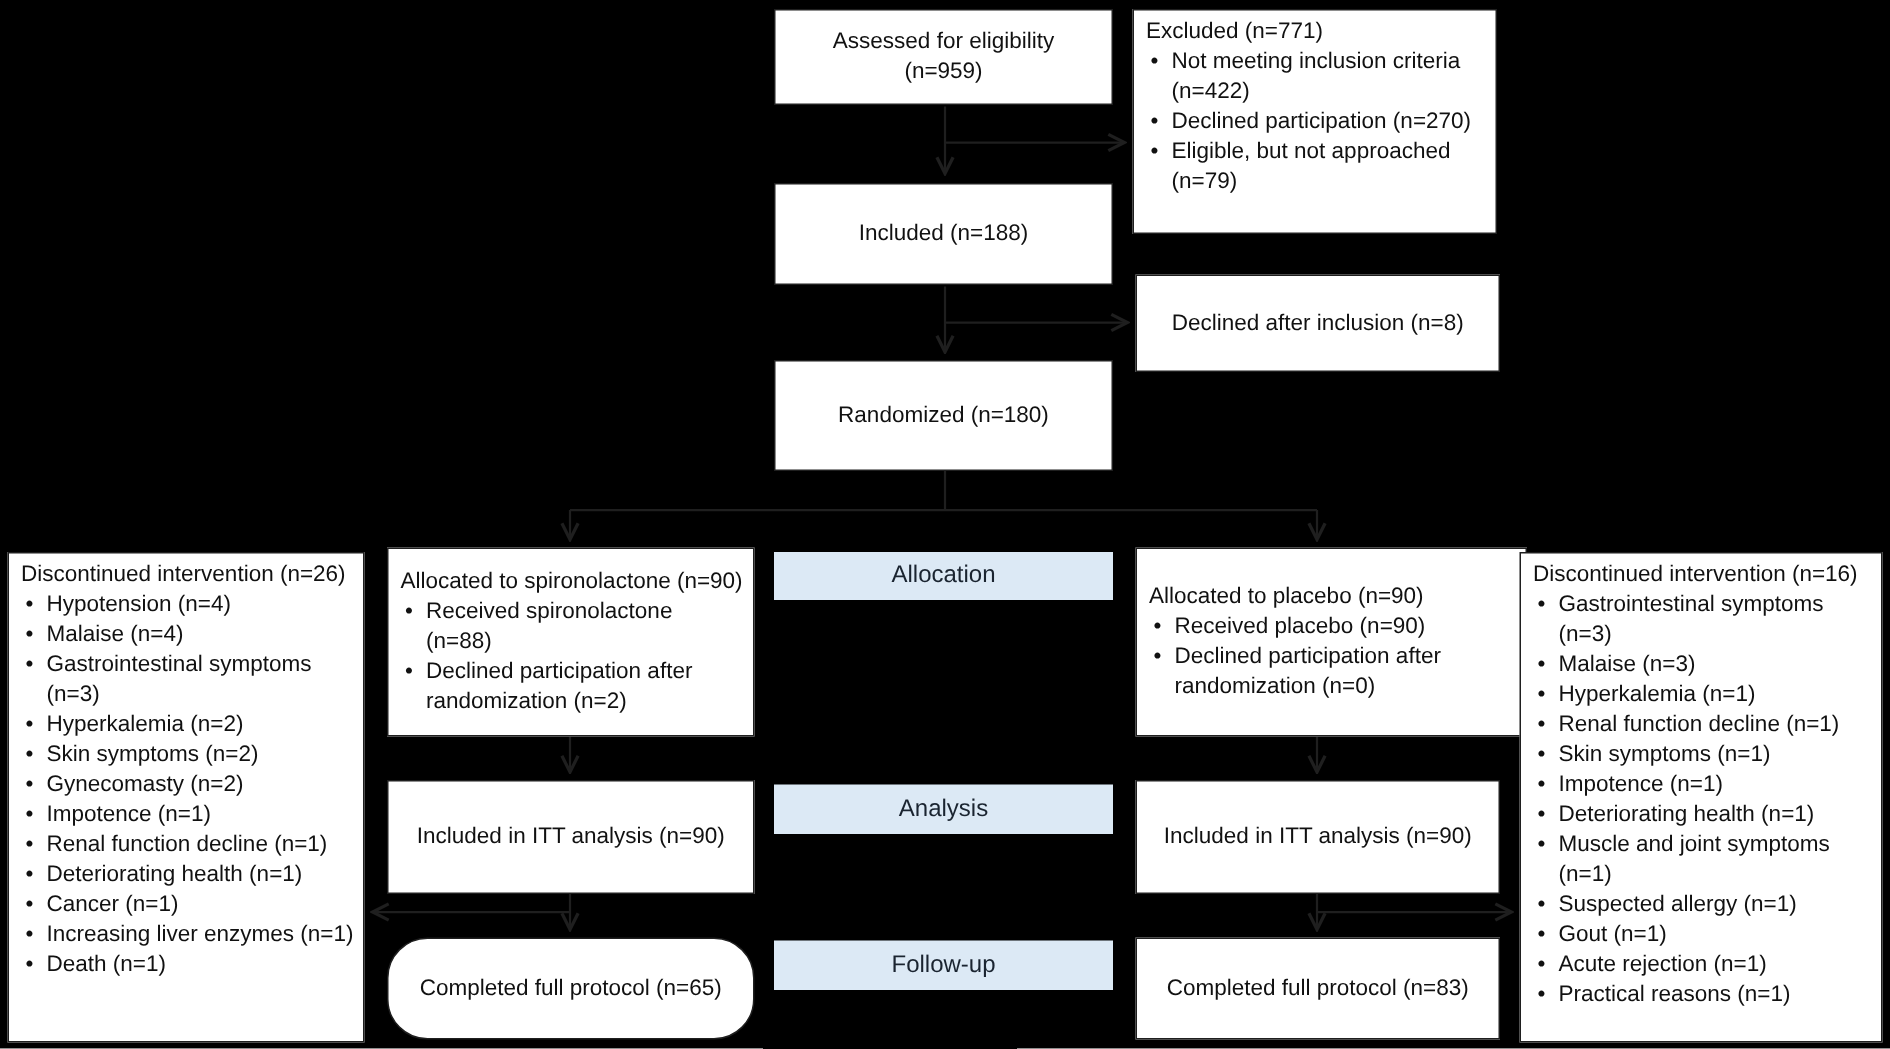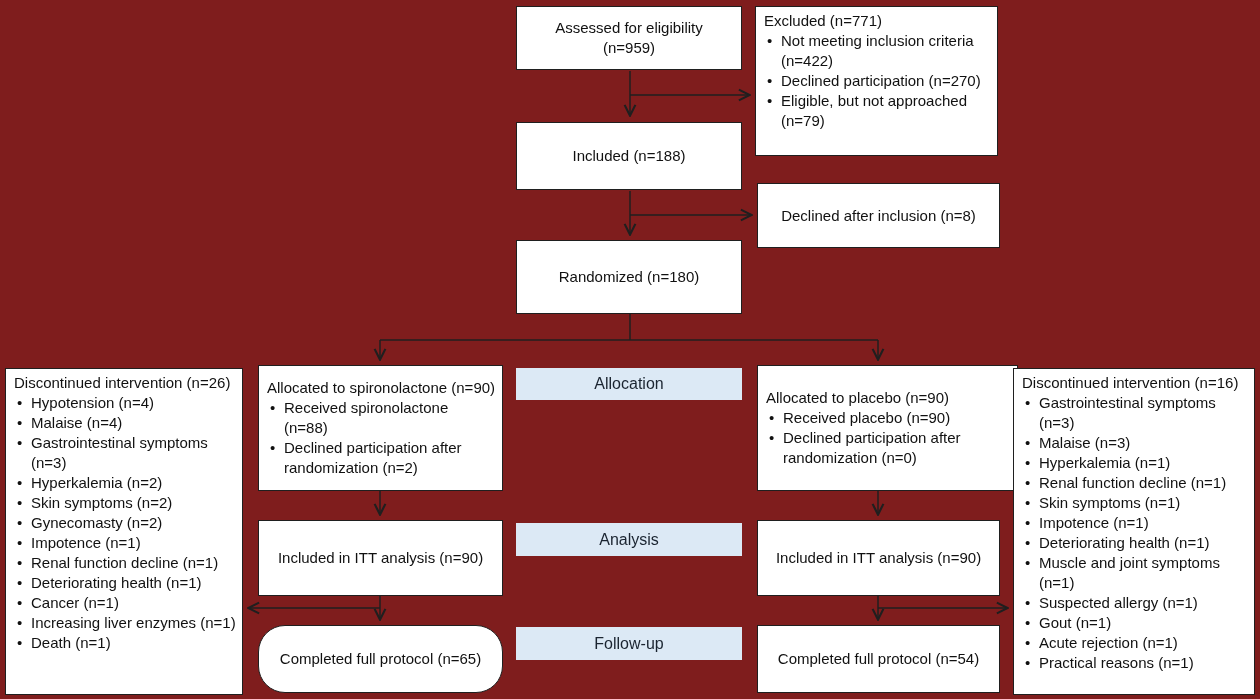--- a/index.html
+++ b/index.html
@@ -4,21 +4,21 @@
 <style>
   html, body {
     margin: 0;
     padding: 0;
     background: #ffffff;
   }
   .canvas {
     position: relative;
     width: 1260px;
     height: 699px;
-    background: #7f1d1d;
+    background: #000000;
     font-family: "Liberation Sans", "DejaVu Sans", sans-serif;
     font-size: 15px;
     line-height: 20px;
     color: #111111;
     overflow: hidden;
   }
   .box {
     position: absolute;
     box-sizing: border-box;
     border: 1.5px solid #1f1f1f;
@@ -209,16 +209,16 @@
 
   <div class="box center-text" style="left:258px; top:625px; width:245px; height:68px;border-radius:27px;">
     <span>Completed full protocol (n=65)</span>
   </div>
 
   <div class="stage-label" style="left:516px; top:627px; width:226px; height:33px;">
     <span>Follow-up</span>
   </div>
 
   <div class="box center-text" style="left:757px; top:625px; width:243px; height:68px;">
-    <span>Completed full protocol (n=54)</span>
+    <span>Completed full protocol (n=83)</span>
   </div>
 
 </div>
 
 </body></html>

